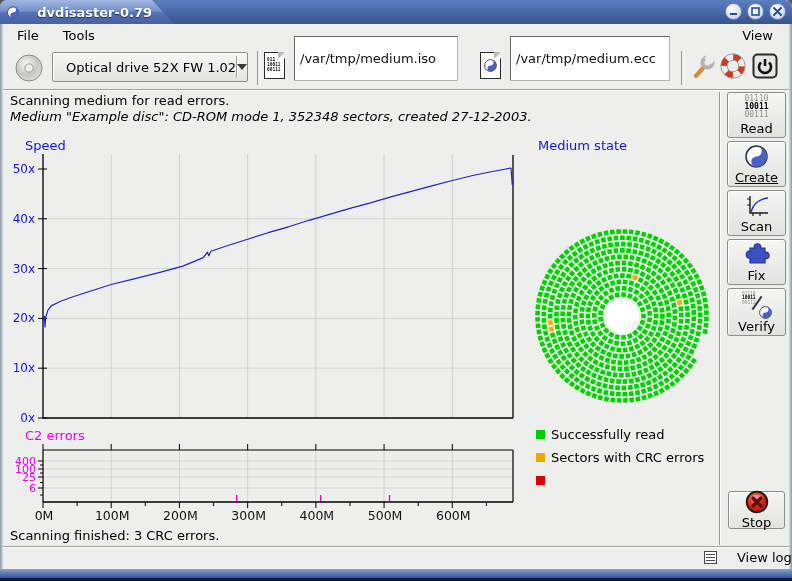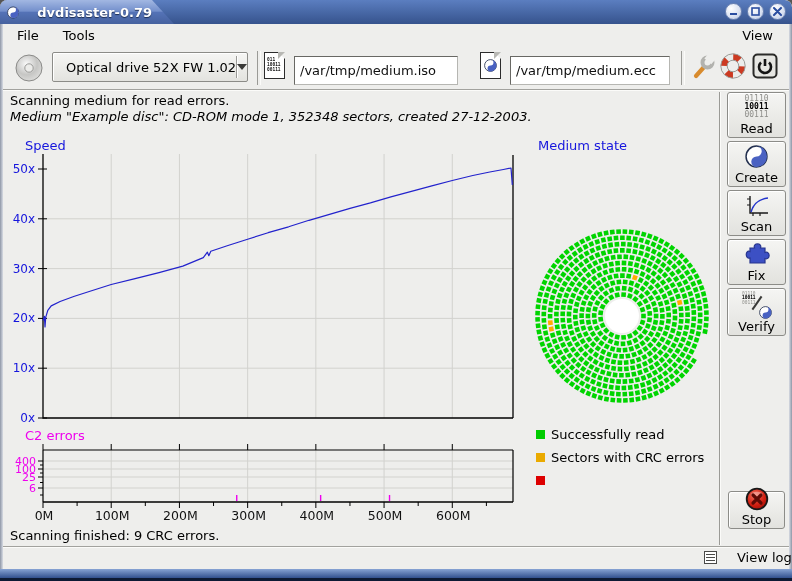--- a/index.html
+++ b/index.html
@@ -33,21 +33,21 @@
   #toolbar-sep2{position:absolute;left:3px;top:90px;width:786px;height:1px;background:#fbfbf9;}
   .vsep{position:absolute;top:51px;height:34px;width:2px;border-left:1px solid #9a9a96;border-right:1px solid #fbfbf9;}
   #cd-btn{position:absolute;left:12px;top:51px;width:34px;height:34px;display:flex;align-items:center;justify-content:center;}
   #drive-combo{position:absolute;left:52px;top:52px;width:196px;height:30px;box-sizing:border-box;
     background:linear-gradient(180deg,#f6f6f4,#e3e3df);border:1px solid #8c8c88;border-radius:2px;
     box-shadow:inset 1px 1px 0 #fff;display:flex;align-items:center;font-size:13px;}
   #drive-combo .combo-text{flex:1;padding-left:13px;white-space:nowrap;}
   .combo-arrow-box{width:24px;height:22px;border-left:1px solid #9a9a96;box-shadow:1px 0 0 #fff inset;
     display:flex;align-items:center;justify-content:center;}
   .tri-down{width:0;height:0;border-left:5px solid transparent;border-right:5px solid transparent;border-top:6px solid #3a3a38;}
-  .entry{position:absolute;top:56px;height:29px;box-sizing:border-box;background:#fff;
+  .entry{position:absolute;top:36px;height:45px;box-sizing:border-box;background:#fff;
     border:1px solid;border-color:#686864 #b6b6b2 #b6b6b2 #686864;font-size:13px;color:#101010;
     display:flex;align-items:center;padding-left:5px;white-space:nowrap;overflow:hidden;}
   #iso-entry{left:294px;width:164px;}
   #ecc-entry{left:510px;width:160px;}
   .tool-icon{position:absolute;top:52px;}
   
   .doc-icon{position:absolute;width:21px;height:27px;background:#fff;border:1px solid #2c2c2c;box-sizing:border-box;}
   .doc-icon .fold{position:absolute;right:-1px;top:-1px;width:0;height:0;
     border-left:7px solid transparent;border-top:7px solid #eeeeec;}
   .doc-icon .fold2{position:absolute;right:-1px;top:-1px;width:0;height:0;
@@ -61,26 +61,26 @@
   
   #speed-label{position:absolute;left:25px;top:138px;font-size:13px;color:#1515dd;}
   #medium-label{position:absolute;left:538px;top:138px;font-size:13px;color:#1515dd;}
   #c2-label{position:absolute;left:25px;top:428px;font-size:13px;color:#ee00ee;}
   #legend{position:absolute;left:536px;top:427px;display:flex;flex-direction:column;gap:9px;}
   .legend-row{display:flex;align-items:center;gap:6px;font-size:13px;color:#000;height:14px;}
   .legend-swatch{width:9px;height:9px;}
   
   #groove{position:absolute;left:719px;top:92px;width:1px;height:453px;background:#9a9a96;box-shadow:1px 0 0 #fbfbf9;}
   .side-btn{position:absolute;left:727px;width:59px;display:flex;flex-direction:column;align-items:center;
-    justify-content:flex-end;box-sizing:border-box;padding-bottom:1px;
+    justify-content:center;box-sizing:border-box;padding-bottom:1px;
     background:linear-gradient(180deg,#f5f5f3,#e2e2de);border:1px solid #8c8c88;border-radius:3px;
     box-shadow:inset 1px 1px 0 #fff;font-size:13px;color:#000;}
   .side-icon{flex:1;display:flex;align-items:center;justify-content:center;width:100%;}
   #btn-read{top:92px;height:46px;}
-  #btn-create{top:141px;height:46px;}
+  #btn-create{top:141px;height:46px;text-decoration:underline;}
   #btn-scan{top:190px;height:46px;}
   #btn-fix{top:239px;height:46px;}
   #btn-verify{top:288px;height:48px;}
   #btn-stop{top:491px;height:38px;left:728px;width:57px;}
   .binary-rows{font-family:"DejaVu Sans Mono","Liberation Mono",monospace;font-size:8px;line-height:8px;
     color:#8e8e8a;text-align:center;}
   .binary-rows .mid{color:#000;font-weight:bold;}
   #verify-icon-wrap{position:relative;width:34px;height:26px;}
   #verify-icon-wrap .vrows{position:absolute;left:2px;top:0;transform:scale(.5);transform-origin:top left;width:200%;
     font-family:"DejaVu Sans Mono","Liberation Mono",monospace;font-size:9px;line-height:9px;color:#8e8e8a;}
@@ -950,21 +950,21 @@
         </div>
         <div class="slash"></div>
         <svg class="vyy" viewBox="-11 -11 22 22" width="13" height="13">
             <use href="#yy"></use>
           </svg>
       </div>
     </div>
     <span>Verify</span>
   </div>
 
-  <div id="bottom-status">Scanning finished: 9 CRC errors.</div>
+  <div id="bottom-status">Scanning finished: 3 CRC errors.</div>
 
   <div class="side-btn" id="btn-stop">
     <div class="side-icon">
       <svg width="26" height="25">
         <circle cx="13" cy="12" r="10.3" fill="url(#stopgrad)" stroke="#181818" stroke-width="1.8"></circle>
         <ellipse cx="13" cy="7.5" rx="6" ry="2.8" fill="#ffffff" opacity="0.35"></ellipse>
         <path d="M9,8 L17,16 M17,8 L9,16" stroke="#5e0a05" stroke-width="3.2" stroke-linecap="round"></path>
       </svg>
     </div>
     <span>Stop</span>

